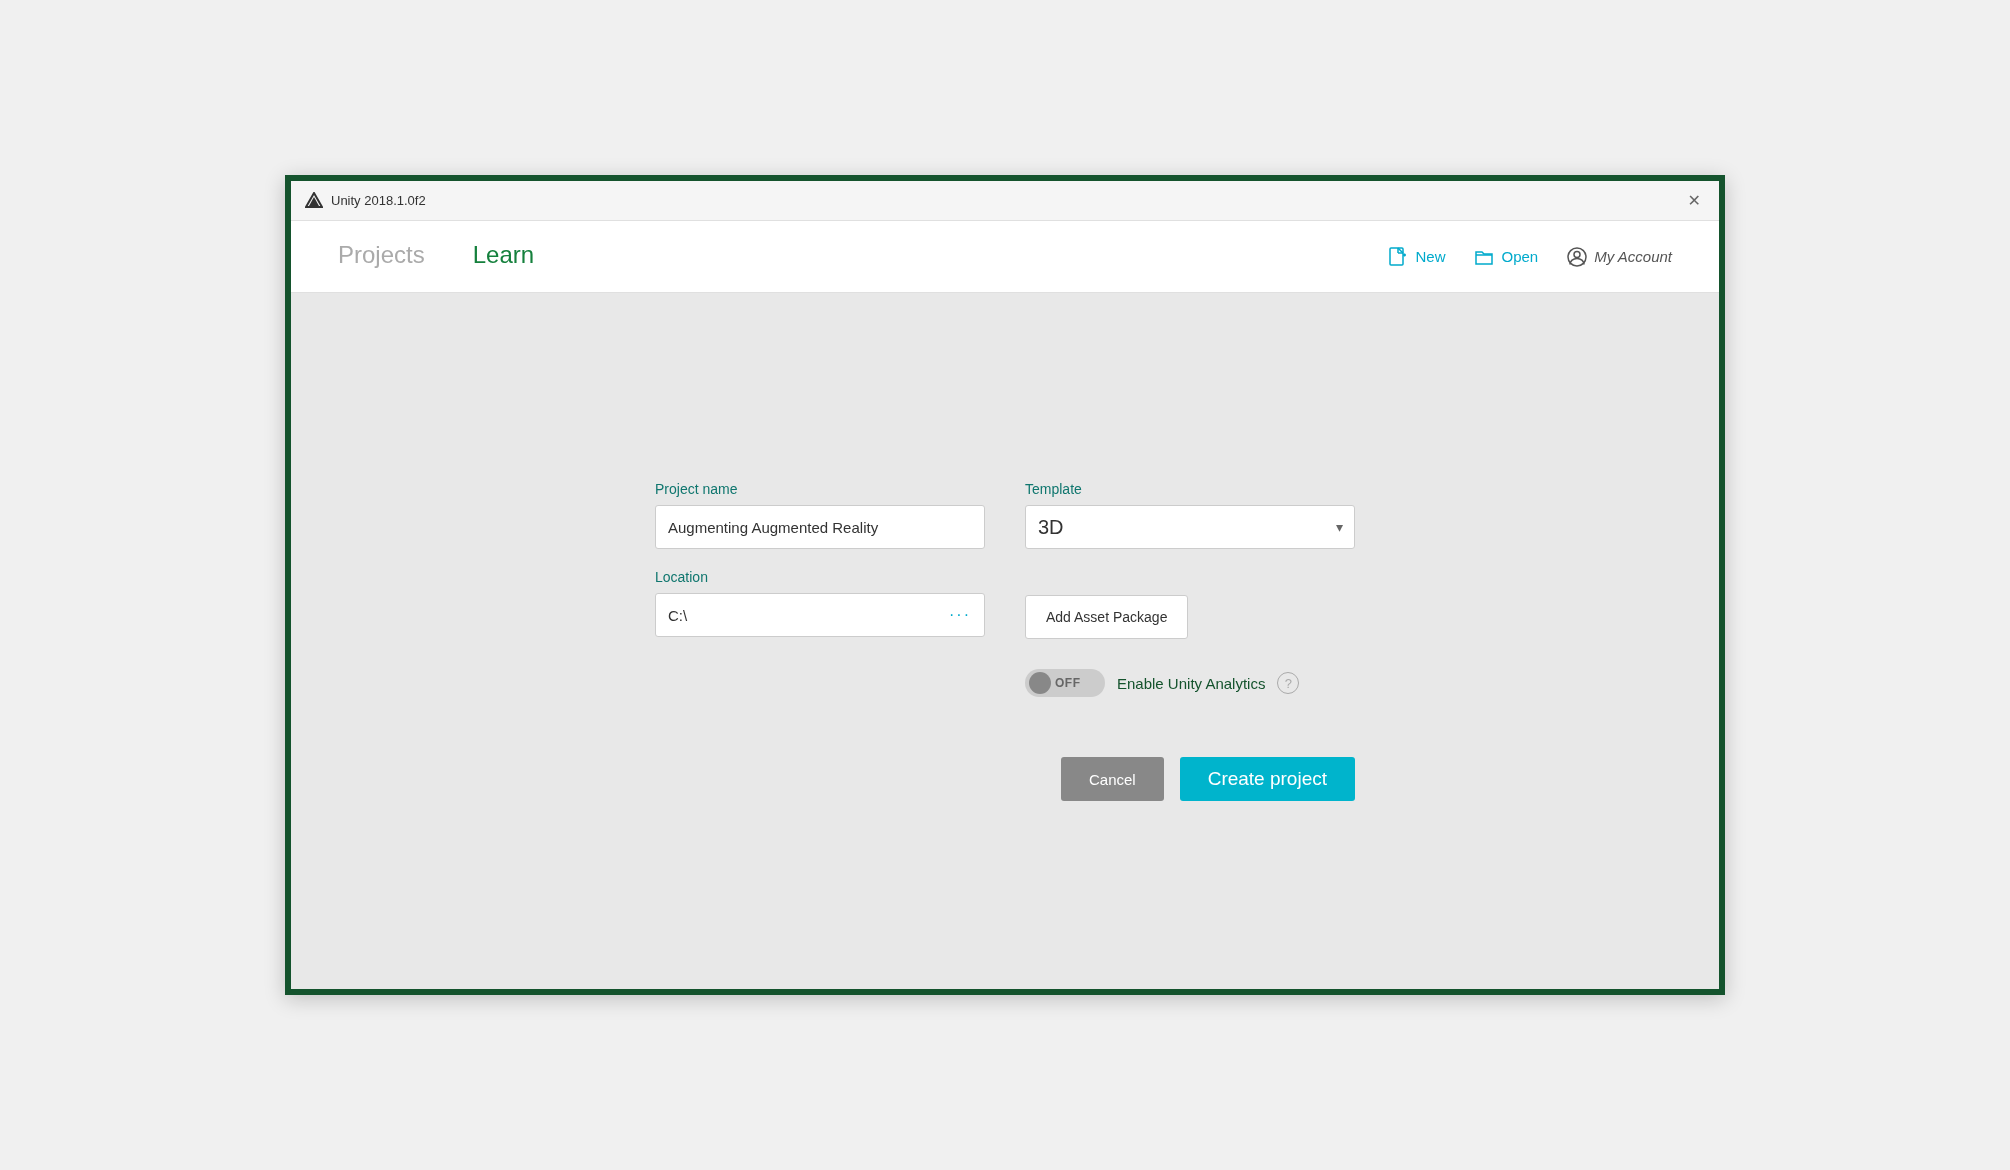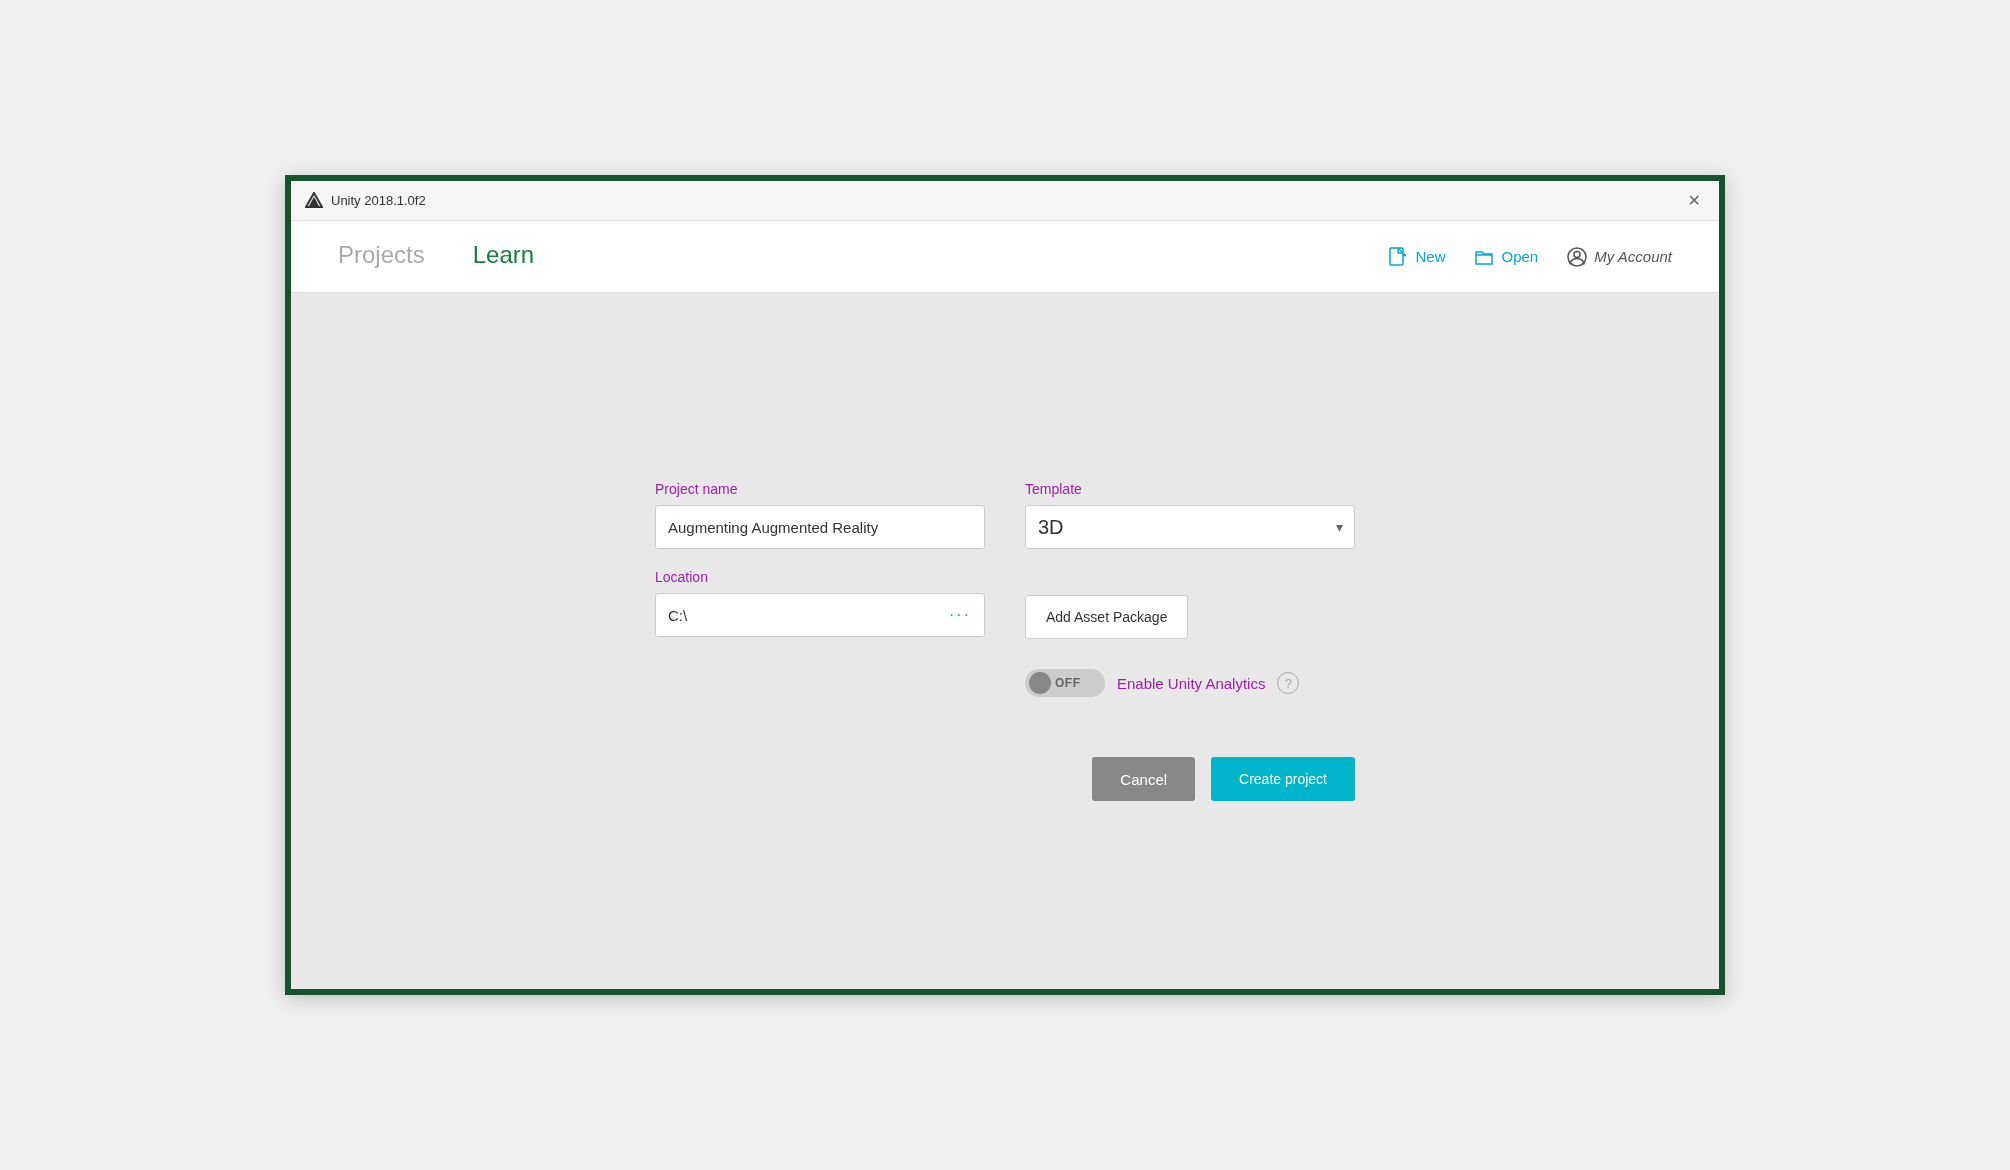--- a/index.html
+++ b/index.html
@@ -148,21 +148,21 @@
     }
 
     .form-group {
       display: flex;
       flex-direction: column;
       gap: 8px;
     }
 
     .form-label {
       font-size: 14px;
-      color: #a21caf;
+      color: #0f766e;
       font-weight: 400;
     }
 
     .form-input {
       height: 44px;
       border: 1px solid #cccccc;
       background: #ffffff;
       border-radius: 3px;
       padding: 0 12px;
       font-size: 15px;
@@ -275,21 +275,21 @@
 
     .toggle-label {
       font-size: 12px;
       color: #666666;
       font-weight: 600;
       letter-spacing: 0.5px;
     }
 
     .analytics-label {
       font-size: 15px;
-      color: #a21caf;
+      color: #14532d;
     }
 
     .help-icon {
       width: 22px;
       height: 22px;
       border: 1.5px solid #aaaaaa;
       border-radius: 50%;
       display: flex;
       align-items: center;
       justify-content: center;
@@ -318,21 +318,21 @@
       cursor: pointer;
     }
 
     .btn-create {
       height: 44px;
       padding: 4px 28px;
       background: #00b4cc;
       color: #ffffff;
       border: none;
       border-radius: 3px;
-      font-size: 14px;
+      font-size: 19px;
       cursor: pointer;
       font-weight: 500;
     }
 
     
     .two-col-form {
       display: flex;
       gap: 40px;
     }
 

